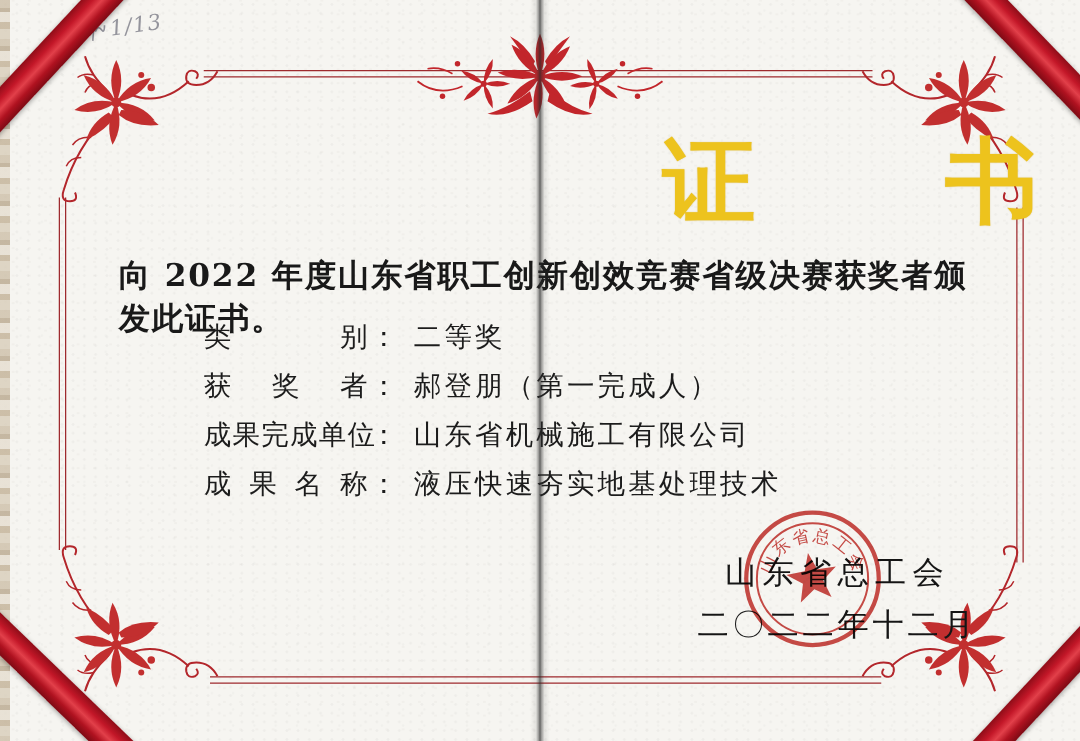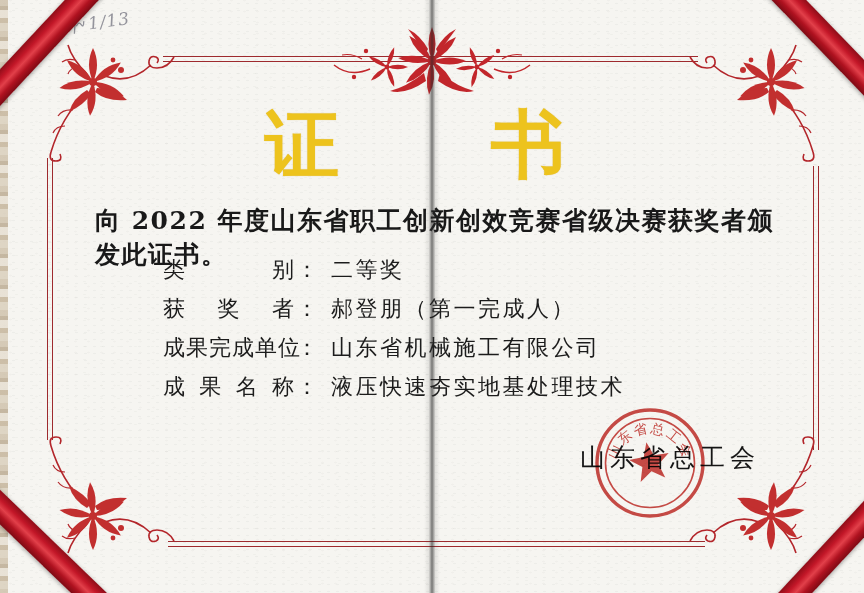--- a/index.html
+++ b/index.html
@@ -60,21 +60,21 @@
   
   .pencil-note{
     position:absolute;left:70px;top:12px;z-index:3;
     color:#84848e;font-style:italic;font-size:17px;transform:rotate(-8deg);
     letter-spacing:1px;opacity:.85;
   }
   .pencil-note svg{vertical-align:-4px;margin-right:2px;}
   
   .title{
     position:absolute;left:0;right:30px;top:96px;z-index:3;
-    text-align:center;font-size:74px;font-weight:bold;color:#edc31d;
+    text-align:right;font-size:74px;font-weight:bold;color:#edc31d;
     word-spacing:118px;letter-spacing:4px;
     text-shadow:0 0 1px rgba(196,150,8,.6);
   }
   
   .intro{
     position:absolute;left:95px;top:204px;width:692px;z-index:3;
     font-size:25px;font-weight:700;color:#191919;letter-spacing:1.5px;line-height:34px;
   }
   
   .fields{position:absolute;left:163px;top:255px;z-index:3;color:#1c1c1c;}
@@ -221,20 +221,21 @@
     <div class="frow">
       <span class="flabel">成果完成单位</span><span class="fcolon">：</span><span class="fvalue">山东省机械施工有限公司</span>
     </div>
     <div class="frow">
       <span class="flabel">成果名称</span><span class="fcolon">：</span><span class="fvalue">液压快速夯实地基处理技术</span>
     </div>
   </div>
 
   <div class="issuer-block">
     <div class="issuer-line">山东省总工会</div>
+    <div class="date-line">二〇二二年十二月</div>
   </div>
 
   <svg class="seal" viewBox="0 0 114 114">
     <circle cx="57" cy="57" r="53" fill="none" stroke="#c5342f" stroke-width="3.4"></circle>
     <circle cx="57" cy="57" r="44.5" fill="none" stroke="#c5342f" stroke-width="1.6"></circle>
     <g transform="rotate(-10 57 57)">
       <polygon fill="#c5342f" points="57,36 62.1,50.1 77.1,50.5 65.2,59.6 69.5,74 57,65.5 44.5,74 48.8,59.6 36.9,50.5 51.9,50.1"></polygon>
     </g>
     <defs>
         <path id="sealArc" d="M22,62 A35,35 0 0 1 92,62" fill="none"></path>

